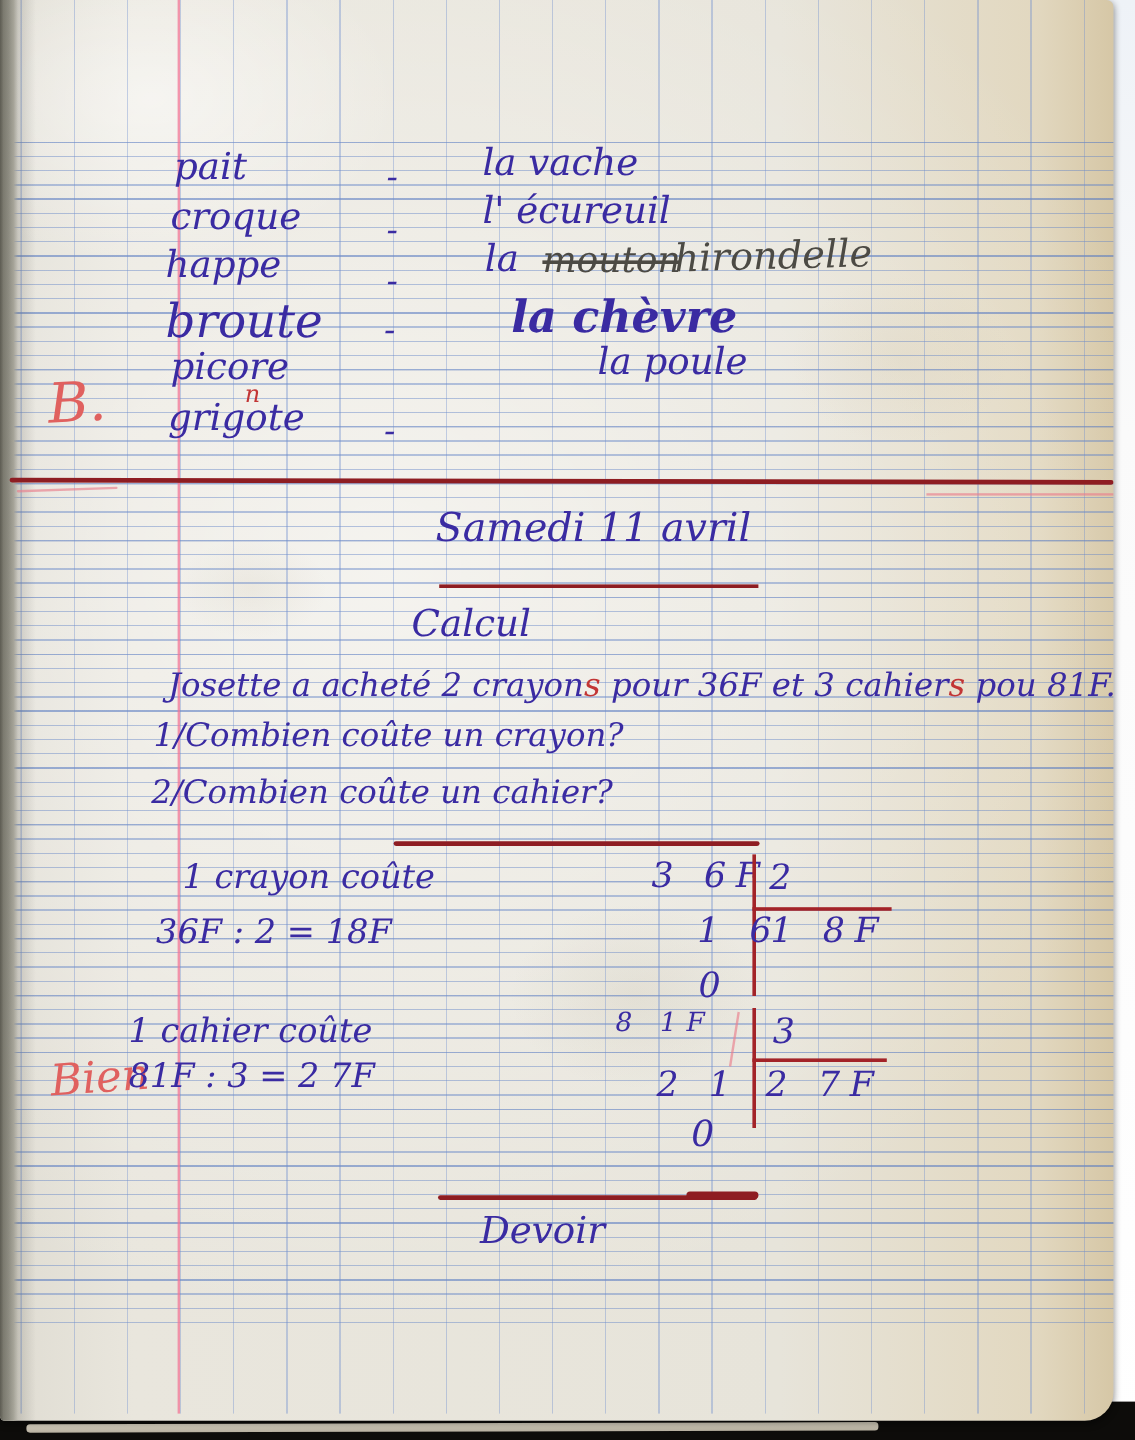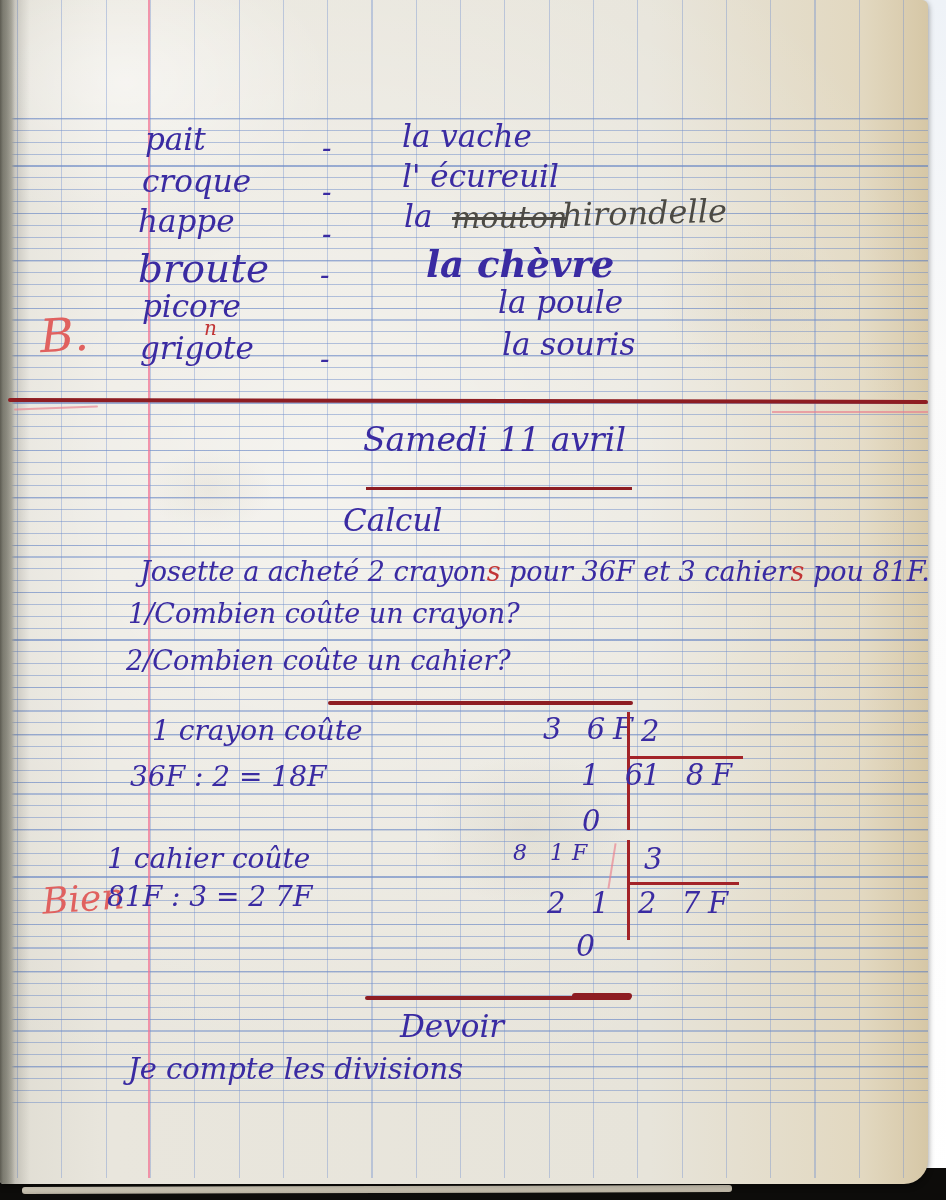--- a/index.html
+++ b/index.html
@@ -88,21 +88,20 @@
     <div class="hw" style="left:138px; top:246px; font-size:39px;">broute</div>
     <div class="hw" style="left:320px; top:258px;">-</div>
     <div class="hw" style="left:426px; top:242px; font-size:37px;font-weight:bold;">la chèvre</div>
 
     <div class="hw" style="left:142px; top:288px; font-size:31px;">picore</div>
     <div class="hw" style="left:498px; top:284px; font-size:31px;">la poule</div>
 
     <div class="hw" style="left:140px; top:330px; font-size:31px;">grigote</div>
     <div class="hw red-ink" style="left:204px; top:316px; font-size:20px;">n</div>
     <div class="hw" style="left:320px; top:342px;">-</div>
-    <div class="hw" style="left:502px; top:326px; font-size:31px;">la souris</div>
 
     <div class="redline" style="left:8px; top:399px; width:920px; height:4px; transform:rotate(0.12deg); border-radius:2px;"></div>
     <div class="pinkline" style="left:14px; top:407px; width:84px; height:2px; transform:rotate(-2deg); border-radius:2px;"></div>
     <div class="pinkline" style="left:772px; top:411px; width:156px; height:2px;"></div>
 
     <div class="hw" style="left:363px; top:420px; font-size:33px;">Samedi 11 avril</div>
     <div class="redline" style="left:366px; top:487px; width:266px; height:3px;"></div>
     <div class="hw" style="left:343px; top:502px; font-size:31px;">Calcul</div>
 
     <div class="hw" style="left:140px; top:556px; font-size:27px;"><span>Josette a acheté 2 crayon</span><span class="red-ink">s</span><span> pour 36F et 3 cahier</span><span class="red-ink">s</span><span> pou 81F.</span></div>
@@ -129,15 +128,14 @@
     <div class="pinkline" style="left:611px; top:843px; width:2px; height:46px; transform:rotate(9deg);"></div>
     <div class="redline" style="left:627px; top:840px; width:2.5px; height:100px; background:#a32328;"></div>
     <div class="redline" style="left:627px; top:882px; width:112px; height:3px; background:#a32328;"></div>
     <div class="hw spaced" style="left:547px; top:886px; font-size:29px;">2 1</div>
     <div class="hw spaced" style="left:638px; top:886px; font-size:29px;">2 7F</div>
     <div class="hw" style="left:576px; top:928px; font-size:30px;">0</div>
 
     <div class="redline" style="left:365px; top:996px; width:266px; height:3.5px; border-radius:2px;"></div>
     <div class="redline" style="left:572px; top:993px; width:60px; height:6px; border-radius:3px;"></div>
     <div class="hw" style="left:400px; top:1008px; font-size:31px;">Devoir</div>
-    <div class="hw" style="left:128px; top:1052px; font-size:29px;">Je compte les divisions</div>
   </div>
 </div>
 
 </body></html>

